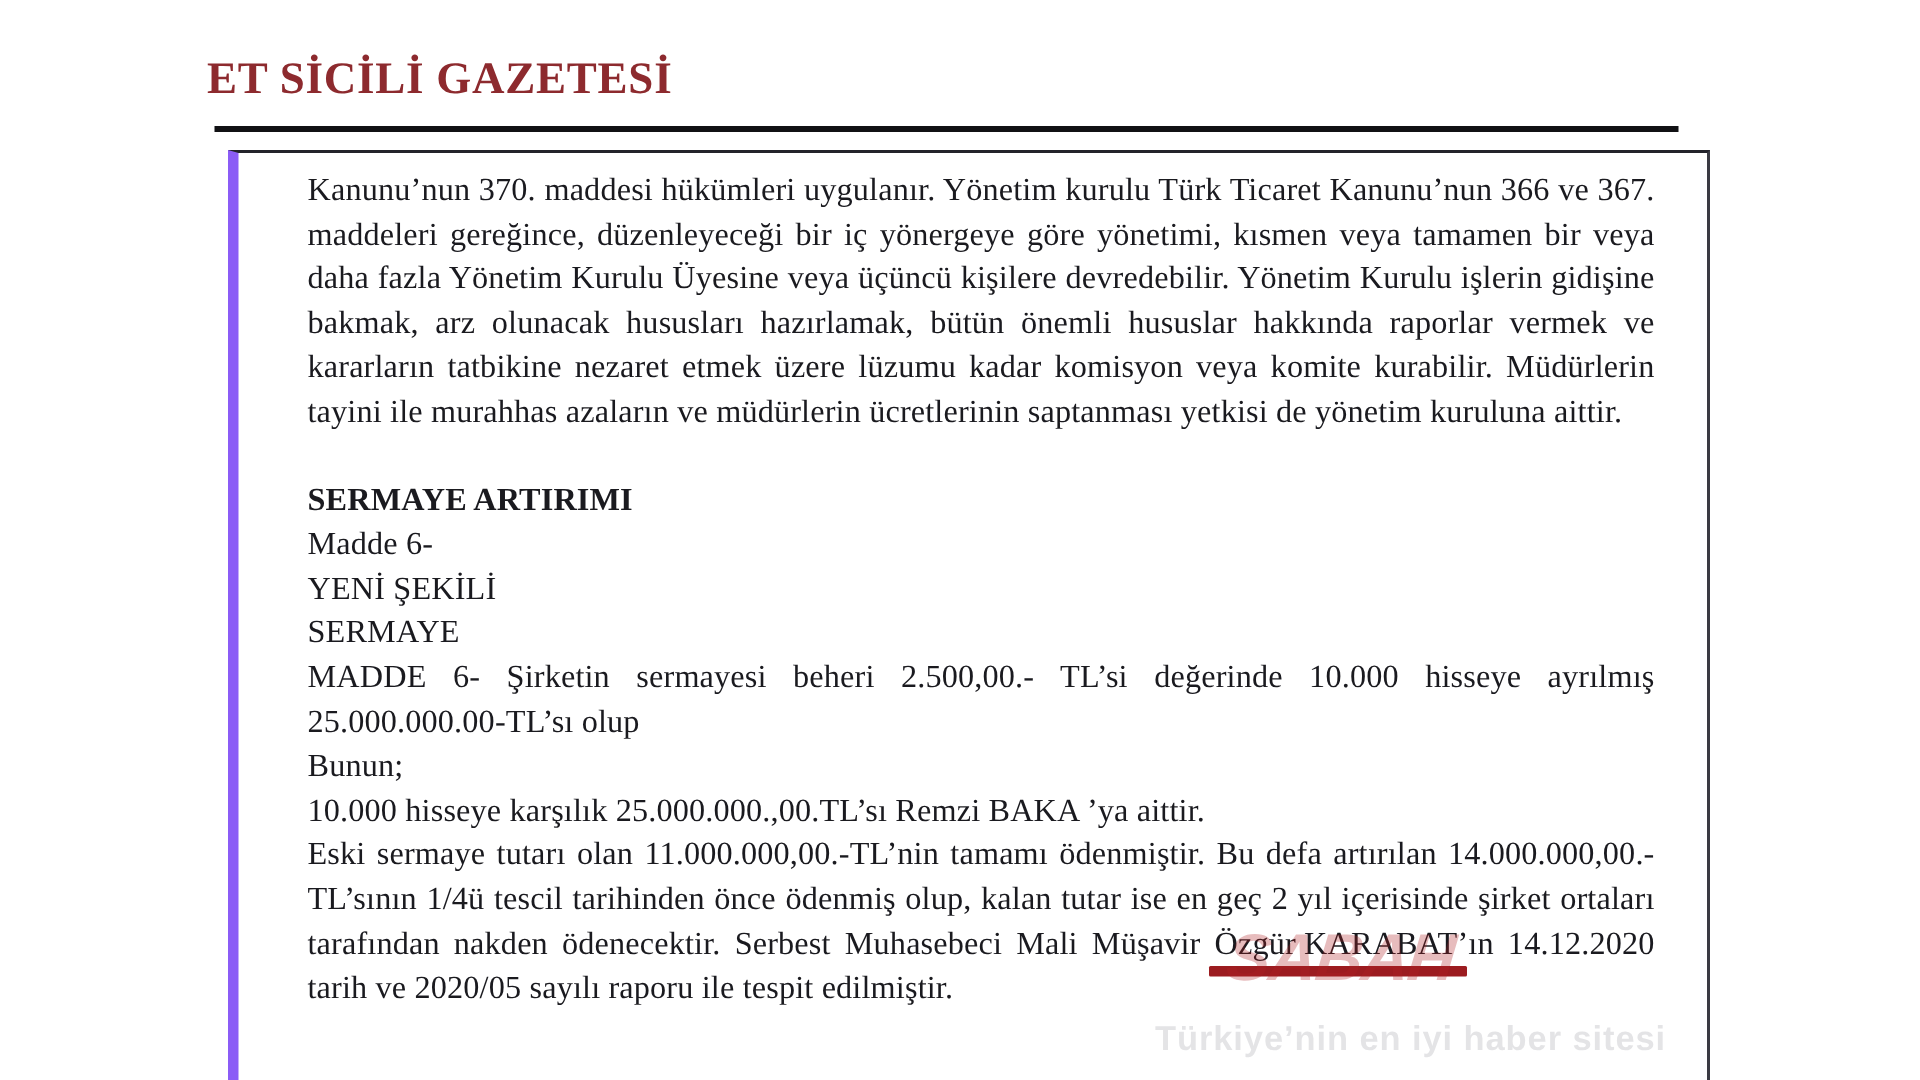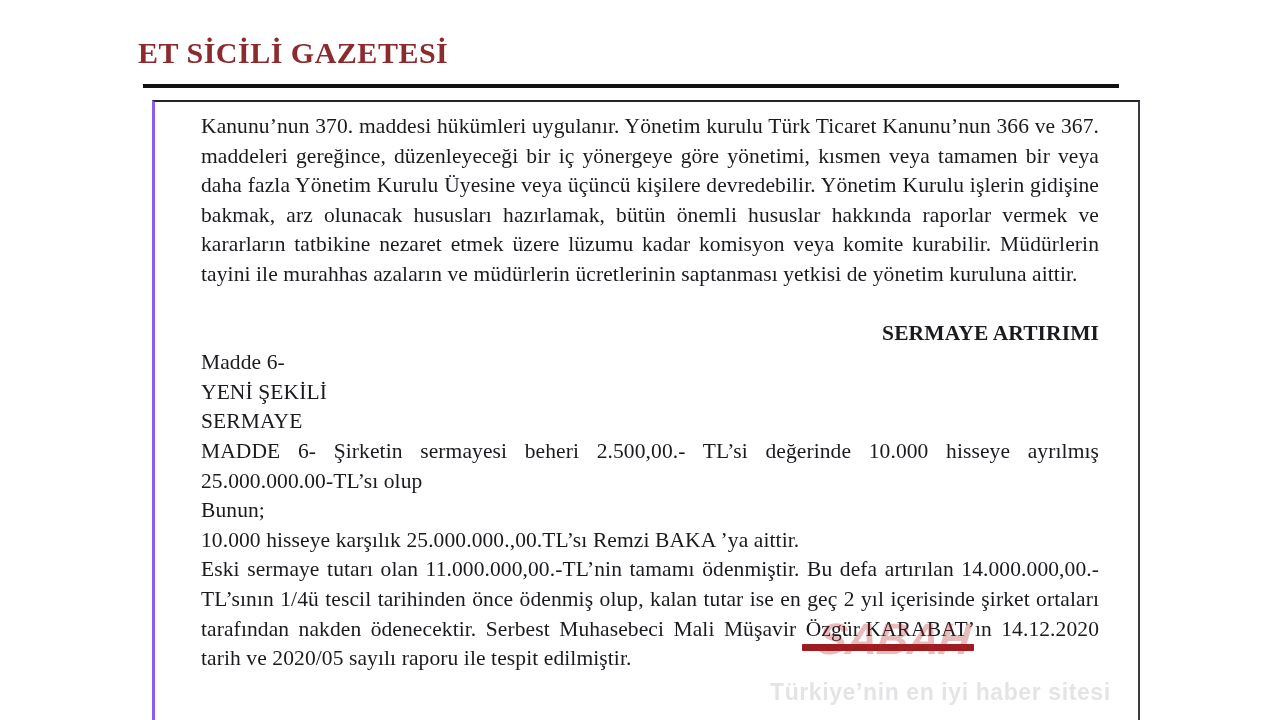--- a/index.html
+++ b/index.html
@@ -62,21 +62,21 @@
     background: #111114;
   }
 
   
   .content-box {
     position: absolute;
     left: 152px;
     top: 100px;
     width: 988px;
     height: 620px;
-    border-left: 3px solid #8b5cf6;
+    border-left: 7px solid #8b5cf6;
     border-right: 2px solid #3a3a42;
     border-top: 2px solid #23232a;
     box-sizing: border-box;
     background: #ffffff;
     overflow: hidden;
   }
 
   .col {
     position: absolute;
     left: 46px;
@@ -105,21 +105,20 @@
   .spacer {
     height: 29px;
   }
 
   .heading-bold {
     font-weight: bold;
     font-size: 21.5px;
     line-height: 29.6px;
     letter-spacing: 0.4px;
     color: #111116;
-    text-align: right;
   }
 
   
   .marker {
     position: relative;
     display: inline-block;
   }
   .marker::after {
     content: "";
     position: absolute;

